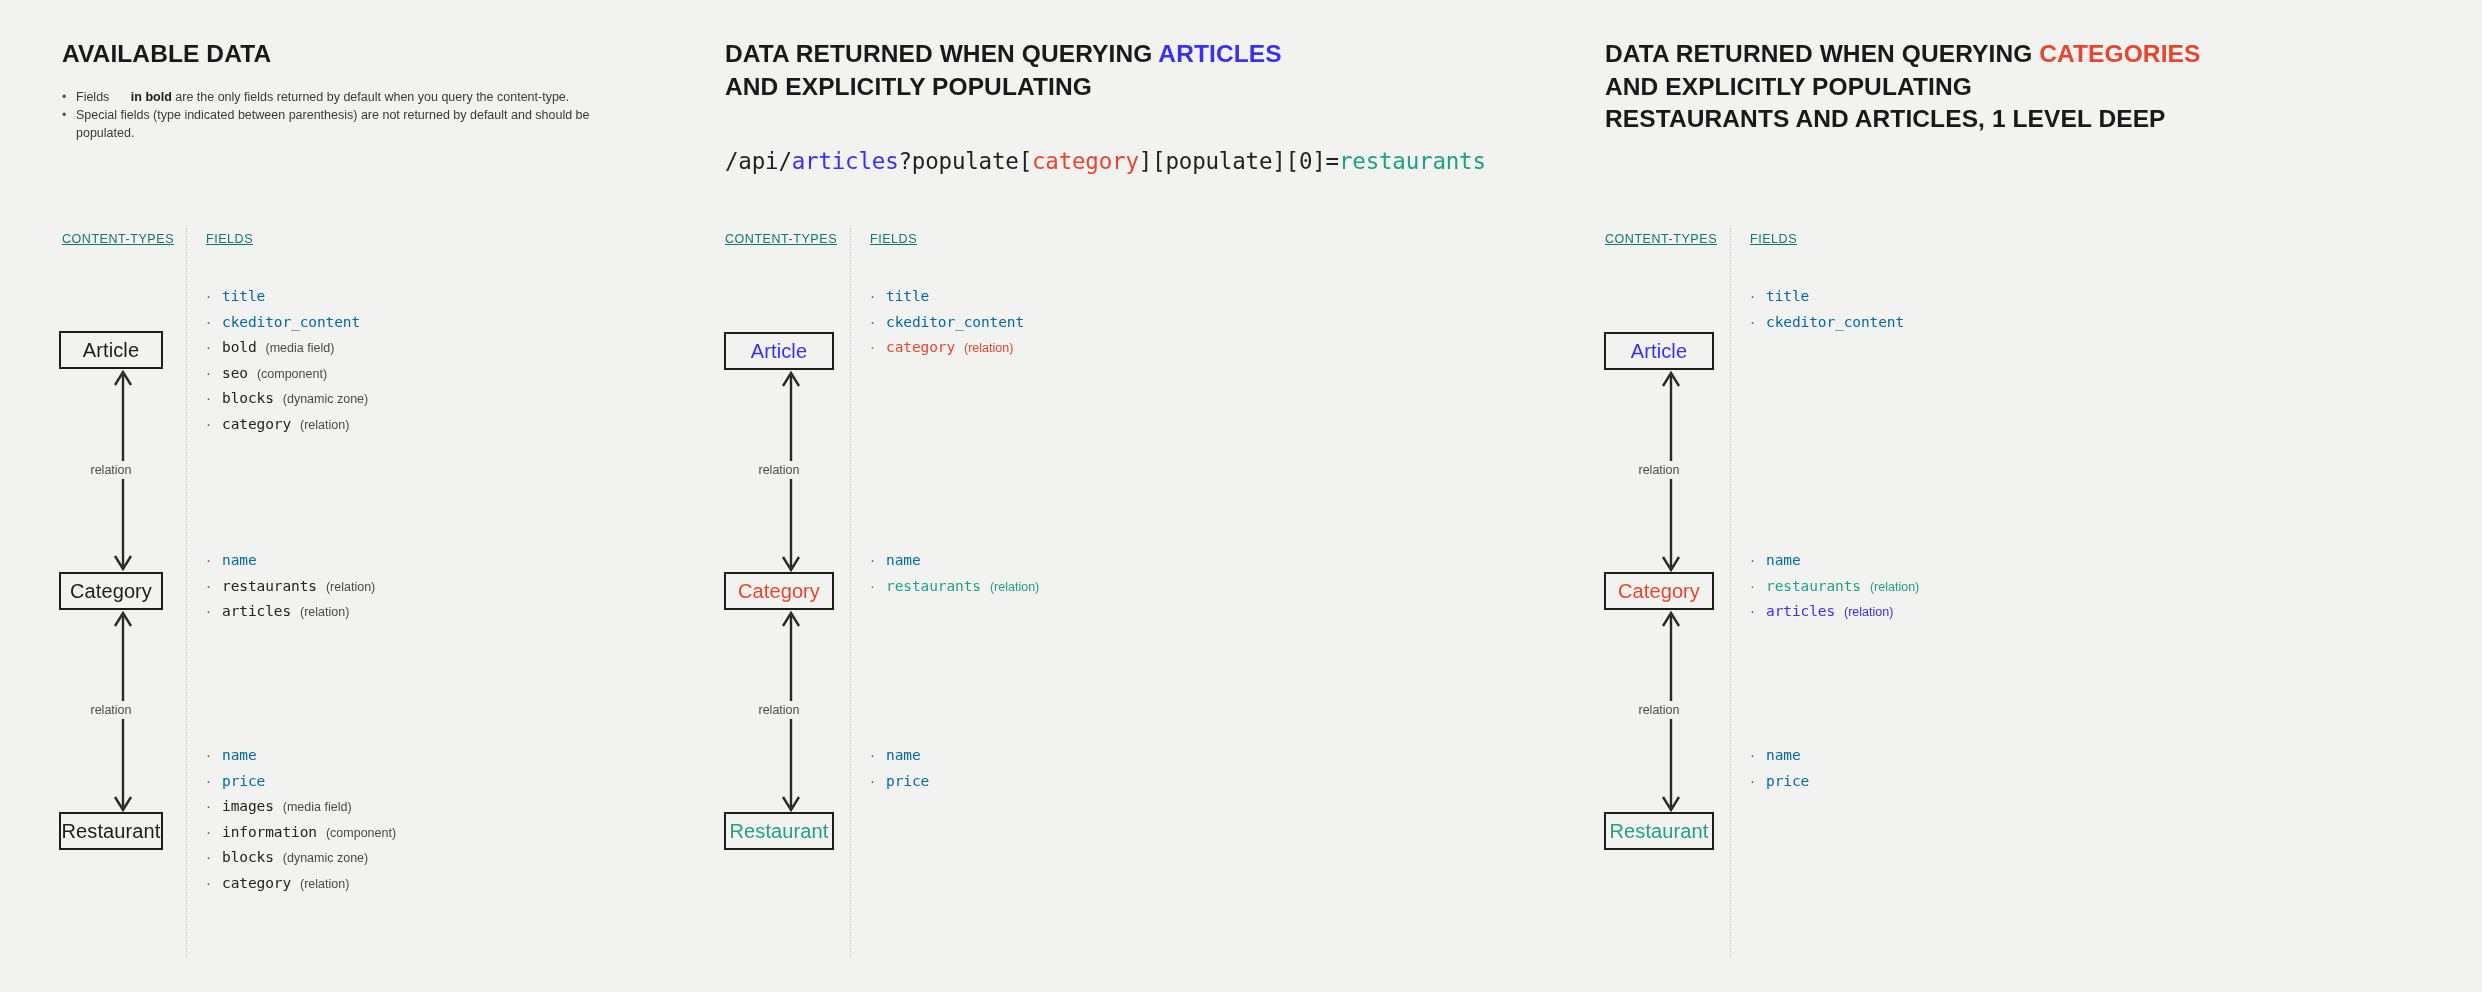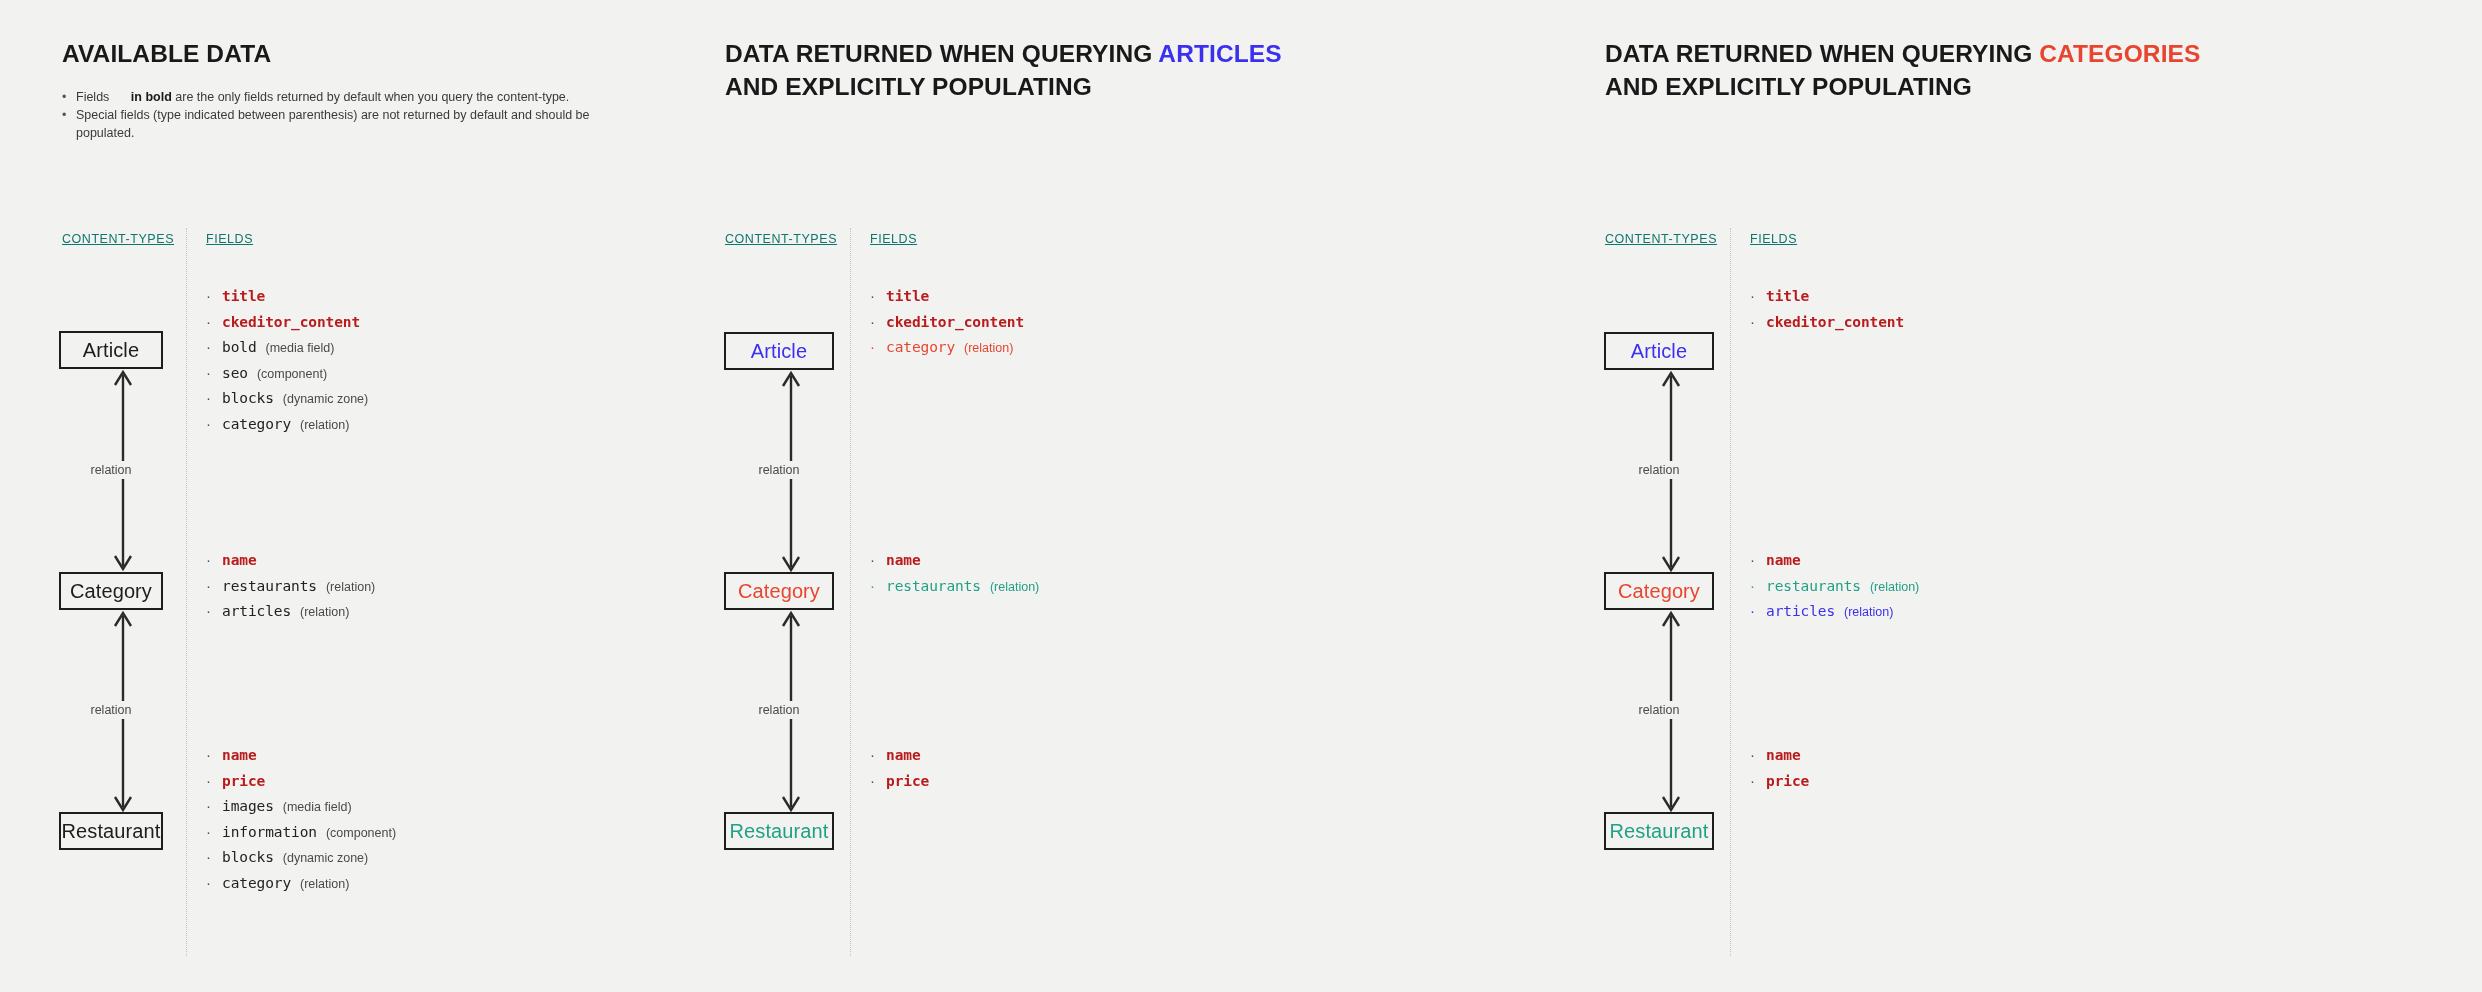--- a/index.html
+++ b/index.html
@@ -127,21 +127,21 @@
     font-size: 15px;
     line-height: 1;
     color: #4c4c4c;
   }
   .f-name {
     font-family: "DejaVu Sans Mono", "Liberation Mono", monospace;
     font-size: 14.5px;
     color: #222;
     letter-spacing: -0.1px;
   }
-  .f-name.bold { font-weight: bold; color: #b91c1c; }
+  .f-name.bold { font-weight: normal; color: #0369a1; }
   .f-type {
     font-family: "Liberation Sans", sans-serif;
     font-size: 12.5px;
     color: #4a4a4a;
     margin-left: 9px;
   }
   
   .field-row.v-red   .f-dot,
   .field-row.v-red   .f-name,
   .field-row.v-red   .f-type { color: #e8452f; }
@@ -284,20 +284,21 @@
         </div>
       </div>
   </div>
 
   <div class="col" id="col-2">
     <div class="heading">
       <div><span>DATA RETURNED WHEN QUERYING </span><span class="hl-blue">ARTICLES</span></div>
       <div>AND EXPLICITLY POPULATING</div>
     </div>
 
+    <div class="api-url"><span>/api/</span><span class="u-blue">articles</span><span>?populate[</span><span class="u-red">category</span><span>][populate][0]=</span><span class="u-teal">restaurants</span></div>
 
     <div class="sublabel" style="left:0px;">CONTENT-TYPES</div>
     <div class="sublabel" style="left:145px;">FIELDS</div>
     <div class="divider" style="left:125px;"></div>
 
     <div class="lane">
       <div class="node c-blue" style="left:-1px; top:332px; width:110px;">
         <span>Article</span>
       </div>
       <div class="node c-red" style="left:-1px; top:572px; width:110px;">
@@ -361,20 +362,21 @@
           <span class="f-dot">·</span>
           <span class="f-name bold">price</span>
         </div>
       </div>
   </div>
 
   <div class="col" id="col-3">
     <div class="heading">
       <div><span>DATA RETURNED WHEN QUERYING </span><span class="hl-red">CATEGORIES</span></div>
       <div>AND EXPLICITLY POPULATING</div>
+      <div>RESTAURANTS AND ARTICLES, 1 LEVEL DEEP</div>
     </div>
 
 
     <div class="sublabel" style="left:0px;">CONTENT-TYPES</div>
     <div class="sublabel" style="left:145px;">FIELDS</div>
     <div class="divider" style="left:125px;"></div>
 
     <div class="lane">
       <div class="node c-blue" style="left:-1px; top:332px; width:110px;">
         <span>Article</span>

